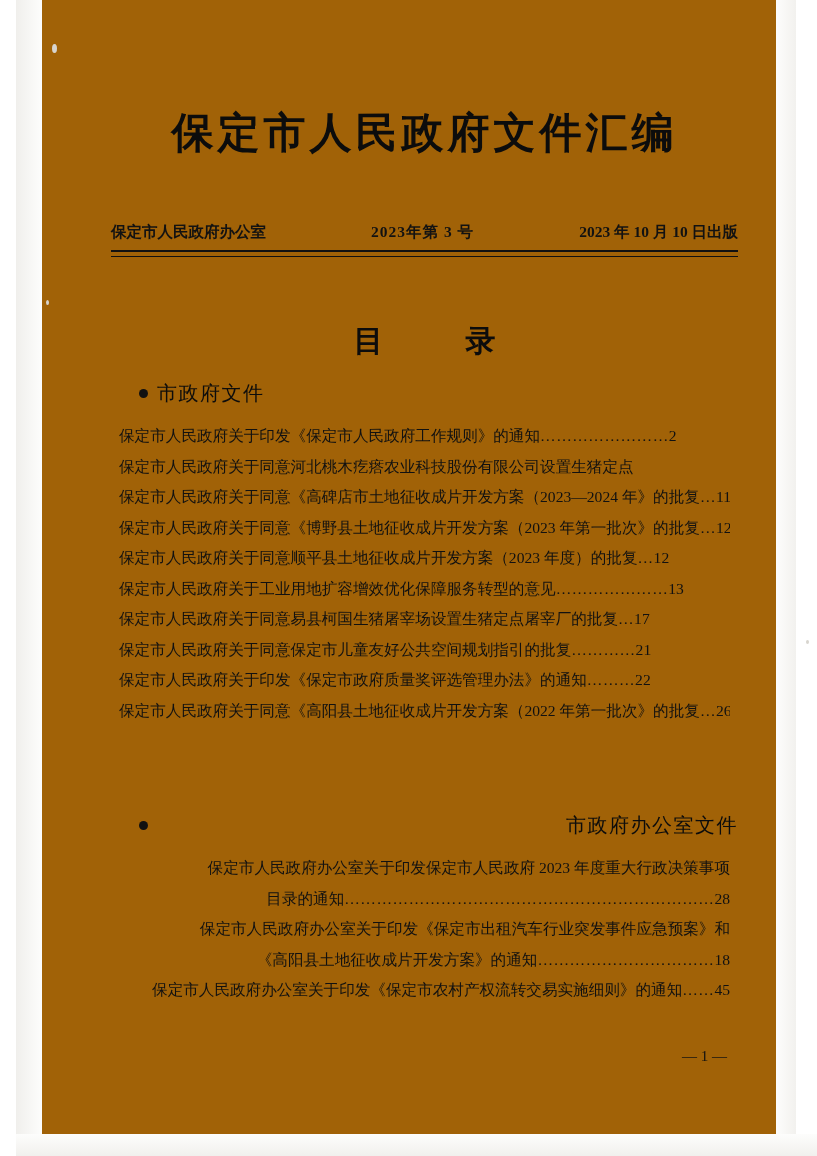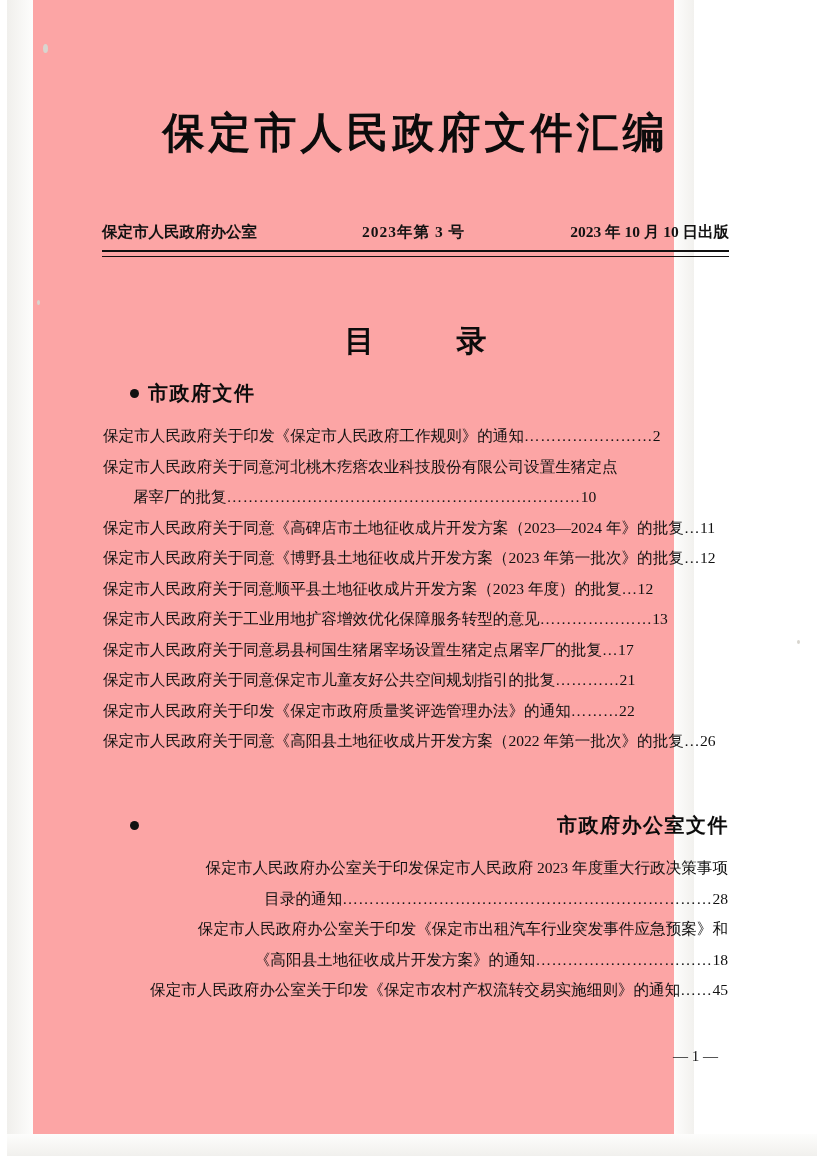--- a/index.html
+++ b/index.html
@@ -10,24 +10,24 @@
   body {
     width: 817px;
     height: 1156px;
     font-family: "Liberation Serif", "DejaVu Serif", serif;
     color: #111111;
     position: relative;
     overflow: hidden;
   }
   .page {
     position: absolute;
-    left: 7px; top: 0;
-    width: 687px;
+    left: 16px; top: 0;
+    width: 780px;
     height: 1156px;
-    background: #fca5a5;
+    background: #a16207;
   }
   
   .scan-edge-left {
     position: absolute; left: 0; top: 0; width: 26px; height: 1156px;
     background: linear-gradient(to right, #f0efec, #fdfdfc);
   }
   .scan-edge-right {
     position: absolute; right: 0; top: 0; width: 20px; height: 1156px;
     background: linear-gradient(to left, #f2f1ee, #fdfdfc);
   }
@@ -99,41 +99,41 @@
   .section {
     position: absolute;
     left: 95px;
     width: 627px;
   }
   .section-1 { top: 380px; }
   .section-2 { top: 812px; text-align: right; }
 
   .section-title {
     font-size: 20px;
-    font-weight: bold;
+    font-weight: normal;
     color: #0c0c0c;
     padding-left: 46px;
     position: relative;
     letter-spacing: 1.5px;
     margin-bottom: 14px;
   }
   .bullet-icon {
     position: absolute;
     left: 28px;
     top: 9px;
     width: 9px;
     height: 9px;
     background: #111;
     border-radius: 50%;
     display: inline-block;
   }
 
   .toc-list {
     list-style: none;
-    margin: 1px;
+    margin: 8px;
     padding: 0;
   }
   .toc-entry {
     font-size: 15.6px;
     line-height: 30.5px;
     color: #111;
     white-space: nowrap;
   }
   .toc-entry .line {
     display: block;
@@ -191,21 +191,20 @@
       <div class="section-title">
         <span class="bullet-icon"></span>
         <span>市政府文件</span>
       </div>
       <ul class="toc-list">
         <li class="toc-entry">
           <span class="line"><span>保定市人民政府关于印发《保定市人民政府工作规则》的通知</span><span class="leader">……………………</span><span class="pageno">2</span></span>
         </li>
         <li class="toc-entry">
           <span class="line"><span>保定市人民政府关于同意河北桃木疙瘩农业科技股份有限公司设置生猪定点</span></span>
-          <span class="line cont"><span>屠宰厂的批复</span><span class="leader">…………………………………………………………</span><span class="pageno">10</span></span>
         </li>
         <li class="toc-entry">
           <span class="line"><span>保定市人民政府关于同意《高碑店市土地征收成片开发方案（2023—2024 年》的批复</span><span class="leader">…</span><span class="pageno">11</span></span>
         </li>
         <li class="toc-entry">
           <span class="line"><span>保定市人民政府关于同意《博野县土地征收成片开发方案（2023 年第一批次》的批复</span><span class="leader">…</span><span class="pageno">12</span></span>
         </li>
         <li class="toc-entry">
           <span class="line"><span>保定市人民政府关于同意顺平县土地征收成片开发方案（2023 年度）的批复</span><span class="leader">…</span><span class="pageno">12</span></span>
         </li>

